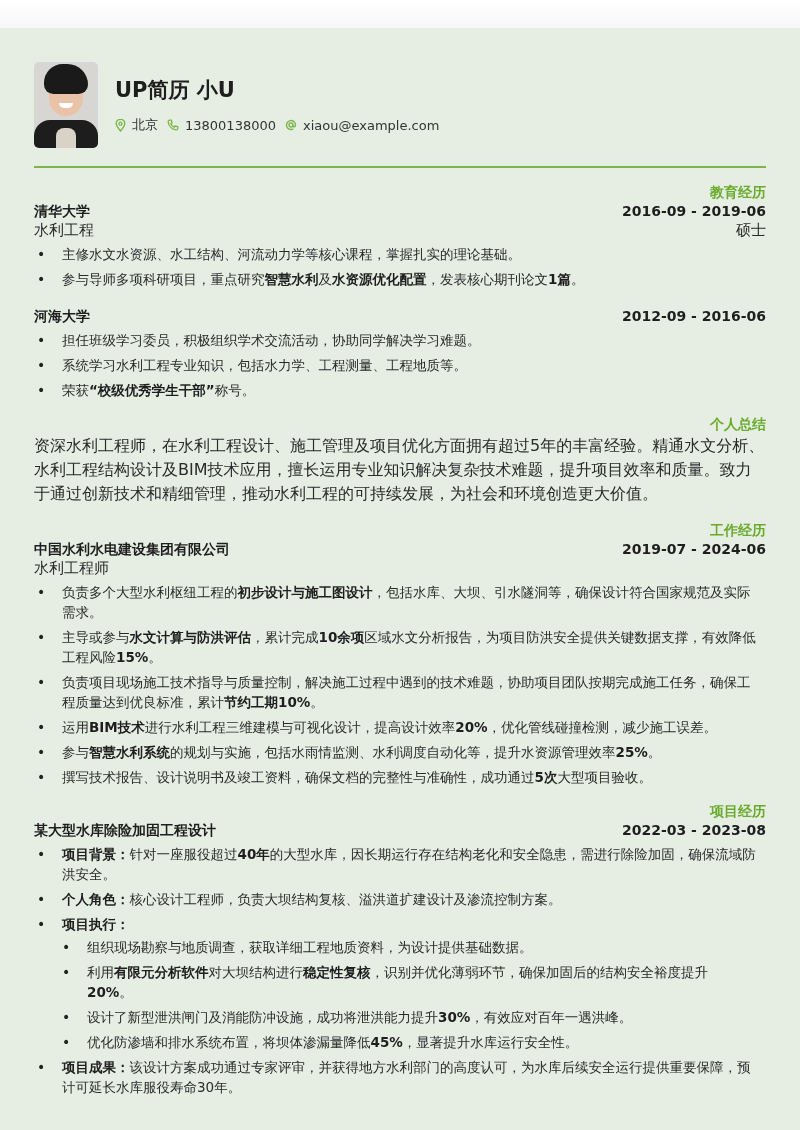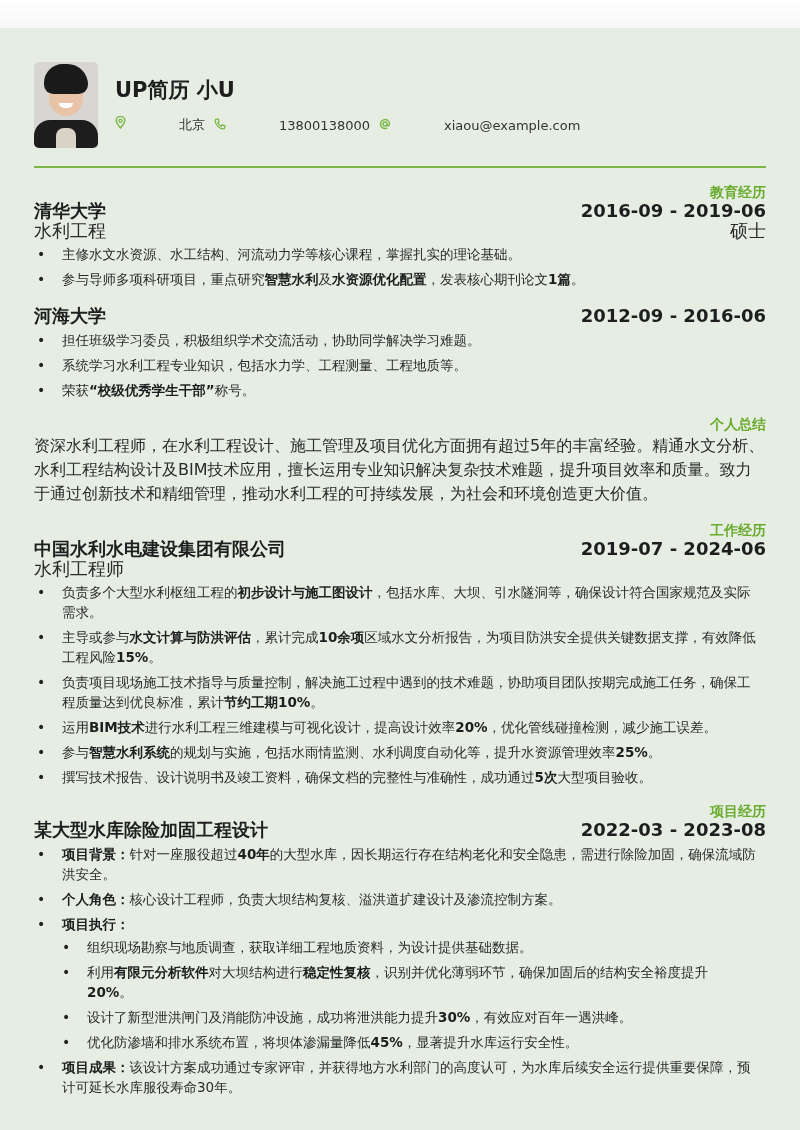--- a/index.html
+++ b/index.html
@@ -32,26 +32,26 @@
     flex: none;
   }
   .photo .hair { position:absolute; left:10px; top:2px; width:44px; height:30px; background:#1a1a1a; border-radius:20px 22px 10px 10px; }
   .photo .face { position:absolute; left:15px; top:14px; width:34px; height:40px; background:#e8c3a8; border-radius:14px 14px 18px 18px; }
   .photo .smile { position:absolute; left:25px; top:41px; width:14px; height:5px; background:#fff; border-radius:0 0 7px 7px; }
   .photo .body { position:absolute; left:0; bottom:0; width:64px; height:28px; background:#1d1d1d; border-radius:16px 16px 0 0; }
   .photo .shirt { position:absolute; left:22px; bottom:0; width:20px; height:20px; background:#d9d2c6; border-radius:8px 8px 0 0; }
   .head-info { margin-left: 17px; }
   .name { font-size: 21px; font-weight: bold; color: #1e1e1e; letter-spacing: 0; margin-bottom: 12px; }
   .contacts { display: flex; align-items: center; font-size: 13px; color: #333; }
-  .contacts .c { display: flex; align-items: flex-start; margin-right: 9px; gap: 47px; }
+  .contacts .c { display: flex; align-items: center; margin-right: 9px; }
   .contacts svg { margin-right: 6px; }
   .rule { height: 2px; background: #7ab648; margin-top: 18px; }
   .section-title { color: #6aab2e; font-weight: bold; font-size: 14px; margin-top: 15px; line-height: 18px; text-align: right; }
-  .entry-head { display: flex; justify-content: space-between; font-weight: bold; font-size: 18px; line-height: 20px; color: #1e1e1e; }
-  .entry-sub { display: flex; justify-content: space-between; font-size: 18px; line-height: 19px; color: #2a2a2a; }
+  .entry-head { display: flex; justify-content: space-between; font-weight: bold; font-size: 14px; line-height: 20px; color: #1e1e1e; }
+  .entry-sub { display: flex; justify-content: space-between; font-size: 15px; line-height: 19px; color: #2a2a2a; }
   ul { margin: 4px 8px 0 0; padding: 0 0 0 28px; list-style: none; }
   li { position: relative; font-size: 13.5px; line-height: 20px; margin-bottom: 5px; color: #2a2a2a; }
   li::before { content: "•"; position: absolute; left: -25px; top: 0; font-size: 14px; color: #222; }
   li.sub-parent > ul { margin-top: 3px; padding-left: 25px; }
   b { color: #1e1e1e; }
   .gap { height: 12px; }
   .summary { font-size: 16px; line-height: 24px; color: #2a2a2a; margin-top: 1px; }
 </style>
 </head>
 <body>

